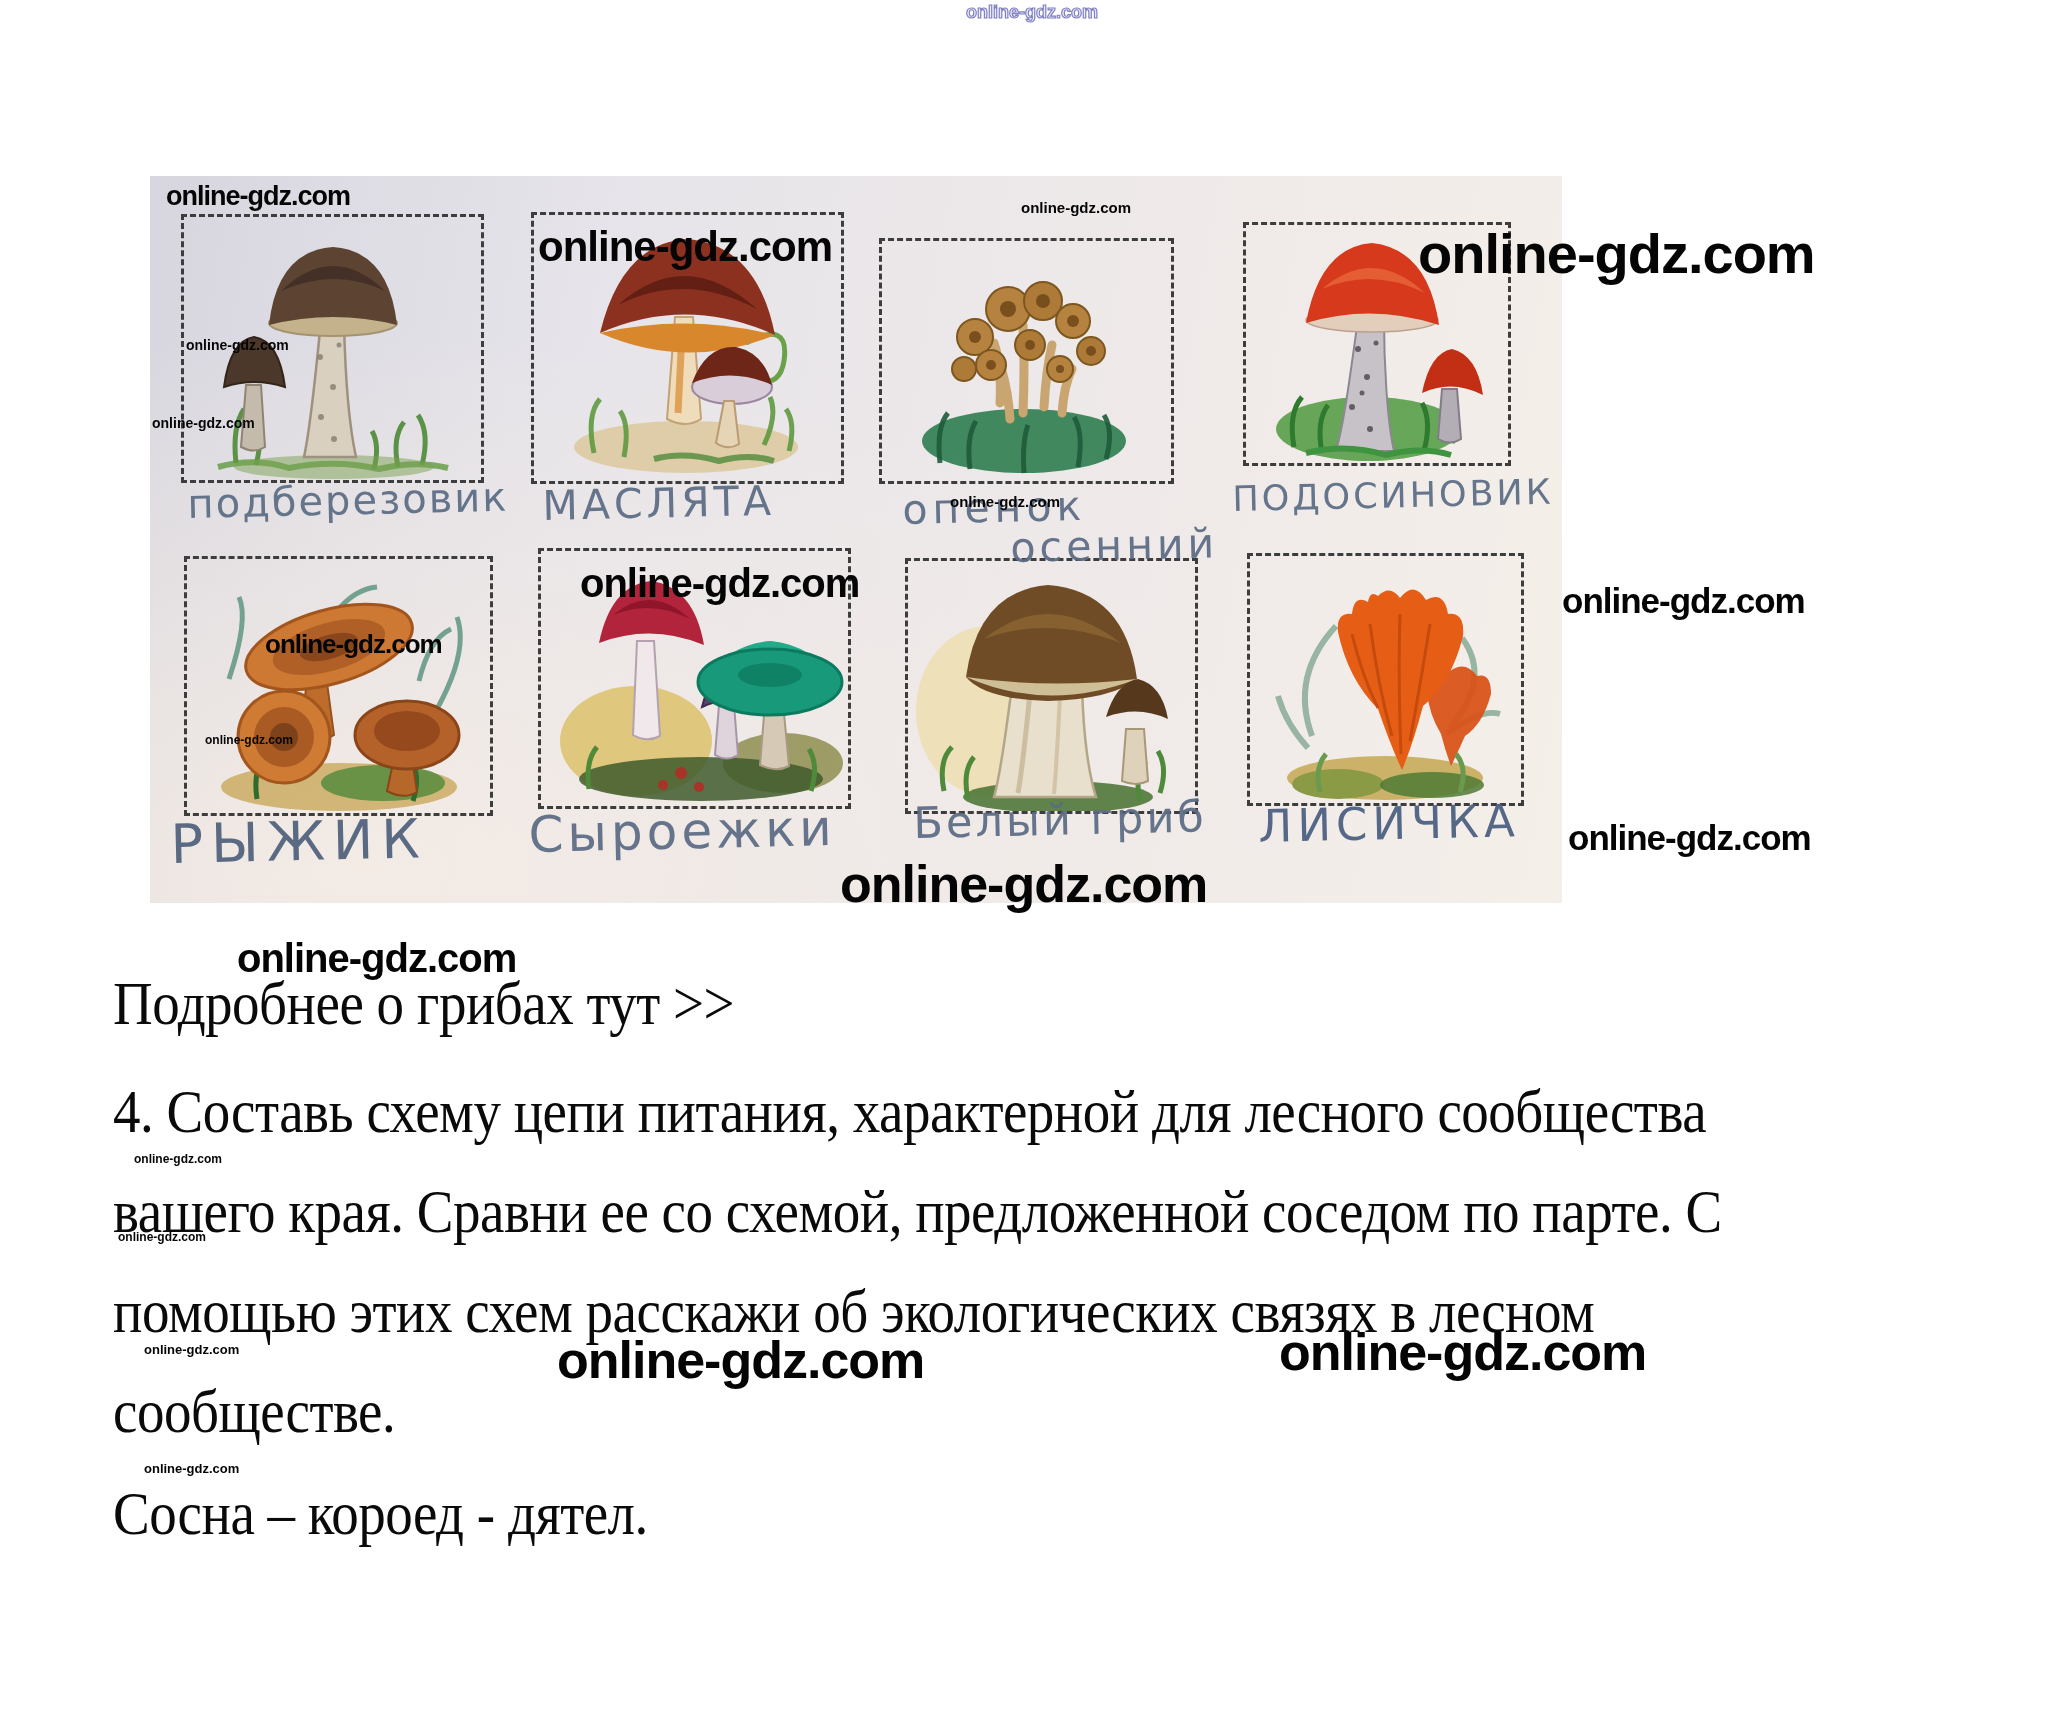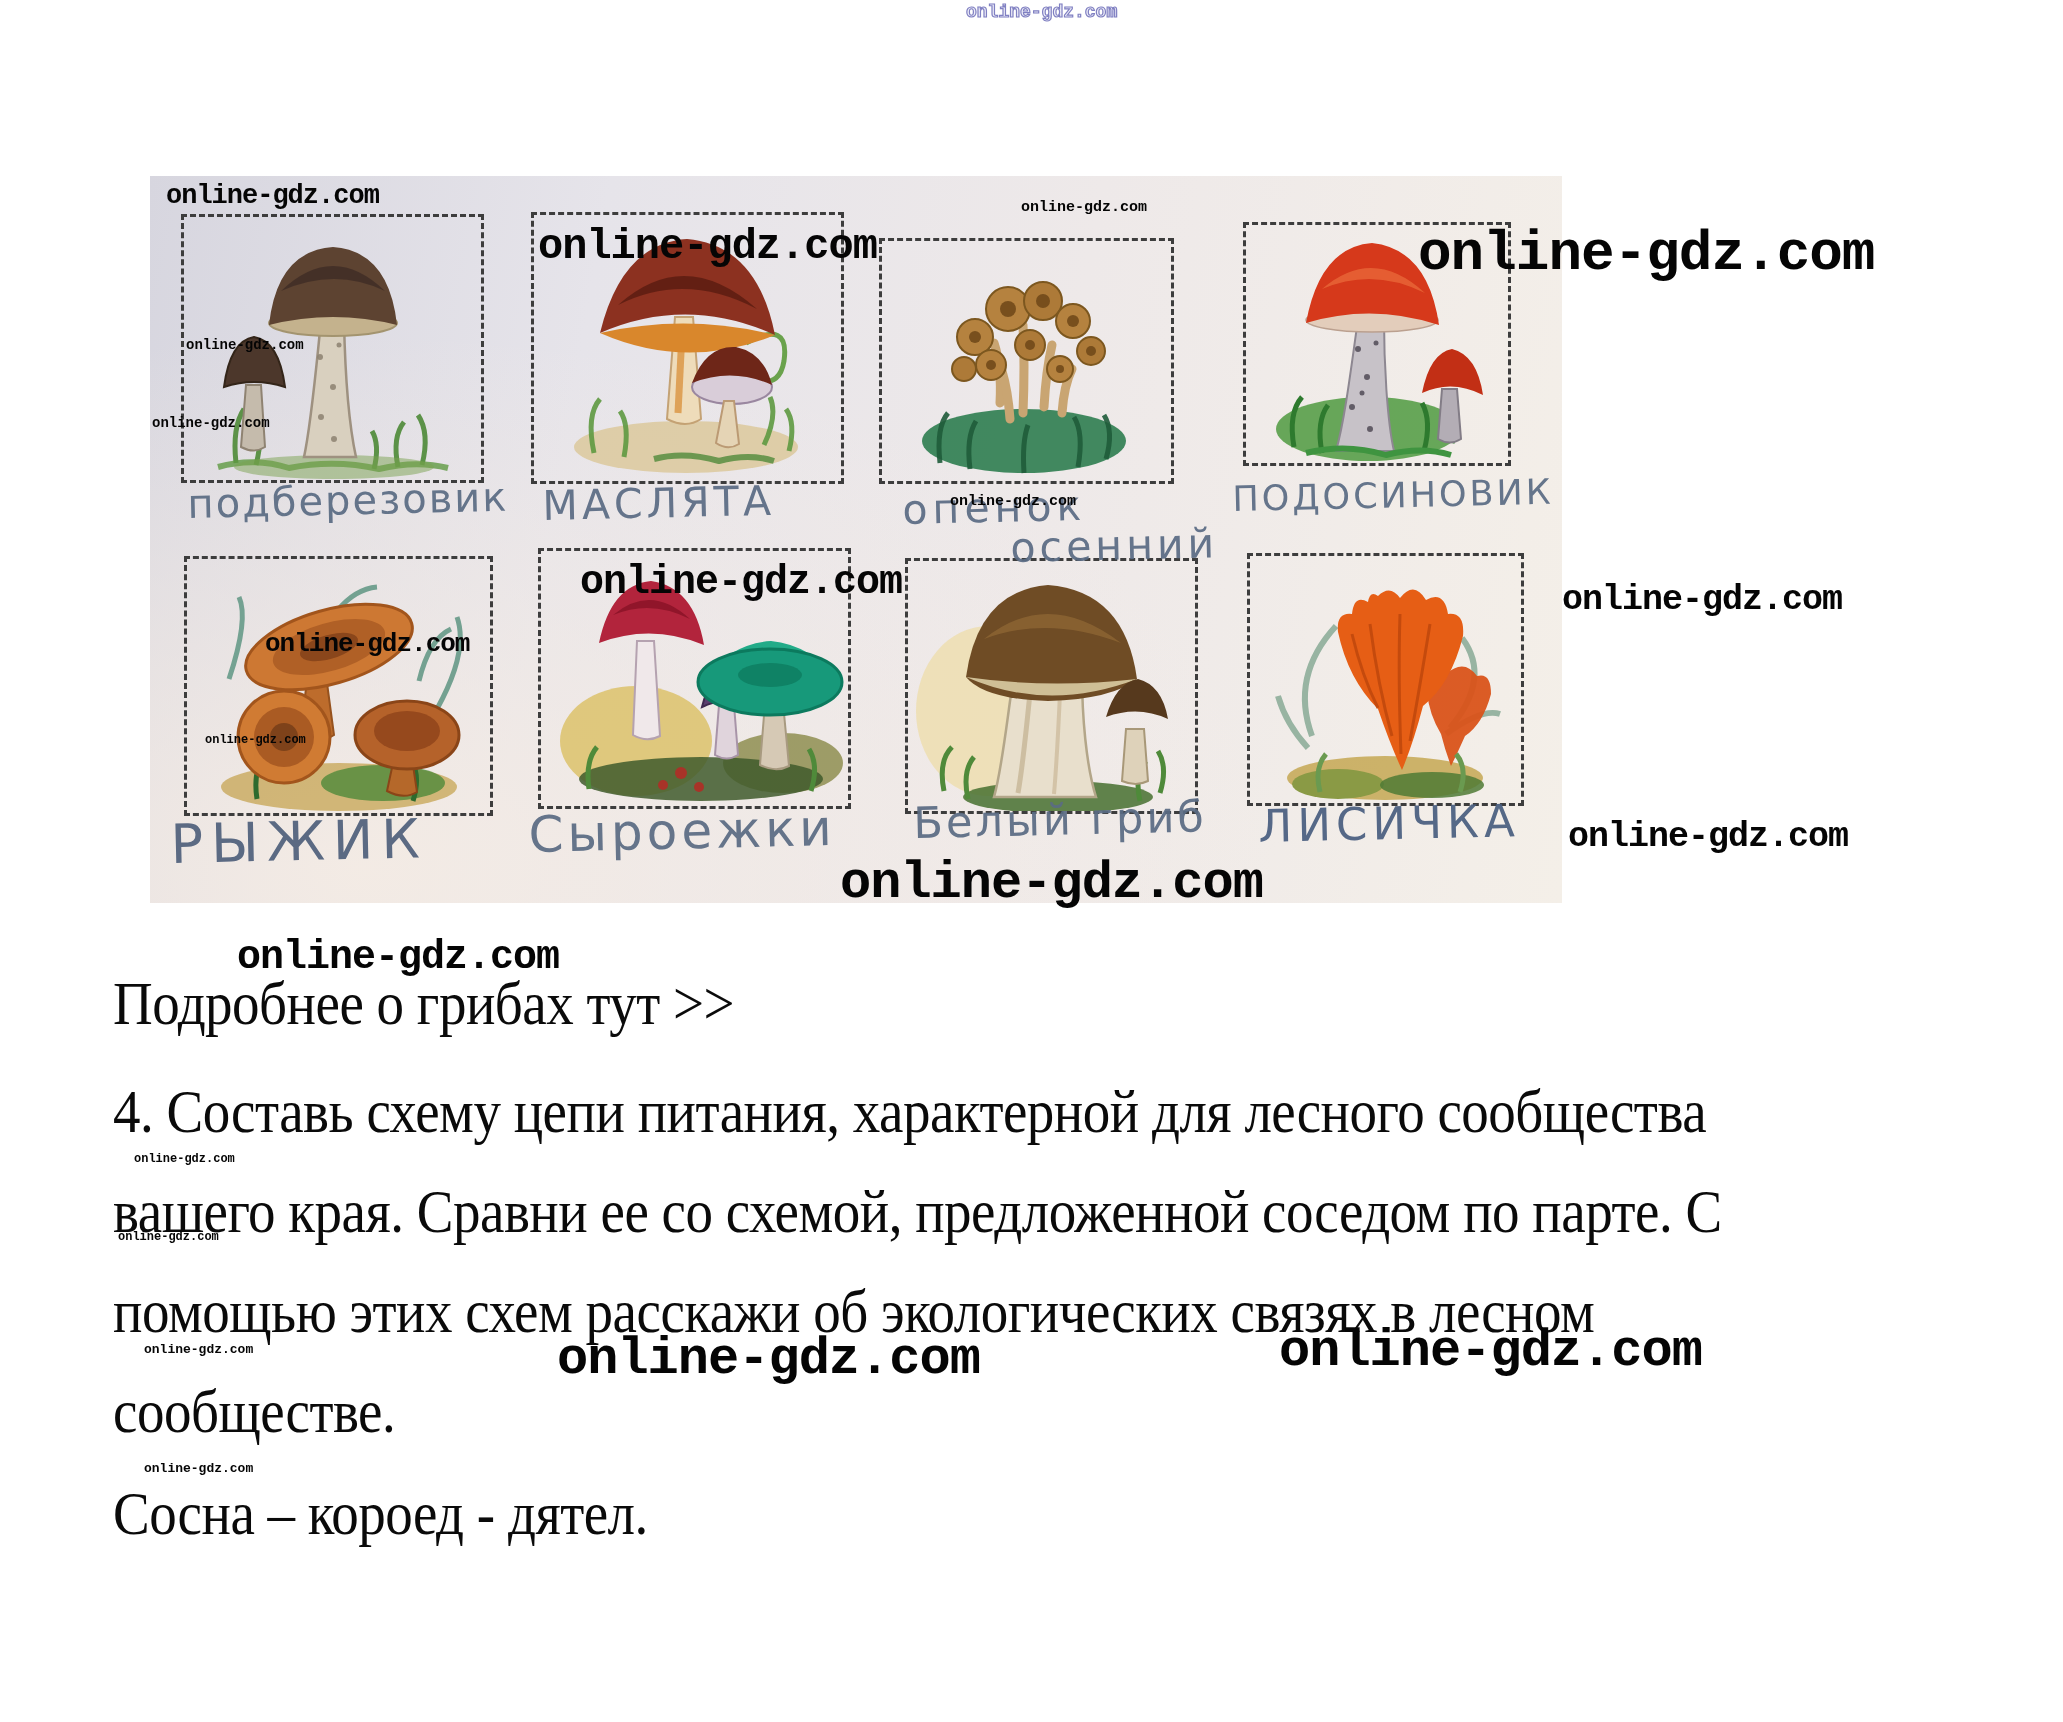--- a/index.html
+++ b/index.html
@@ -1,20 +1,20 @@
 <!DOCTYPE html>
 <html><head>
 <meta charset="utf-8">
 <style>
   html,body{margin:0;padding:0;background:#ffffff;}
   #page{position:relative;width:2063px;height:1722px;background:#ffffff;overflow:hidden;
         font-family:"Liberation Sans",sans-serif;}
 
   
-  .wm{position:absolute;font-family:Liberation Mono, monospace;font-weight:bold;
+  .wm{position:absolute;font-family:Liberation Sans, sans-serif;font-weight:bold;
       color:#050505;white-space:nowrap;letter-spacing:-1px;line-height:1;z-index:30;}
   .wm-outline{color:rgba(130,130,205,0.14);-webkit-text-stroke:1.2px #8080c2;
       font-weight:700;letter-spacing:0;}
 
   
   #photo{position:absolute;left:150px;top:176px;width:1412px;height:727px;
          background:
            radial-gradient(ellipse at 15% 95%, rgba(245,236,228,.9) 0%, rgba(245,236,228,0) 55%),
            linear-gradient(100deg,#d7d6df 0%,#e6e4ea 30%,#eeE9e9 62%,#f4efe8 100%);
          z-index:1;}

